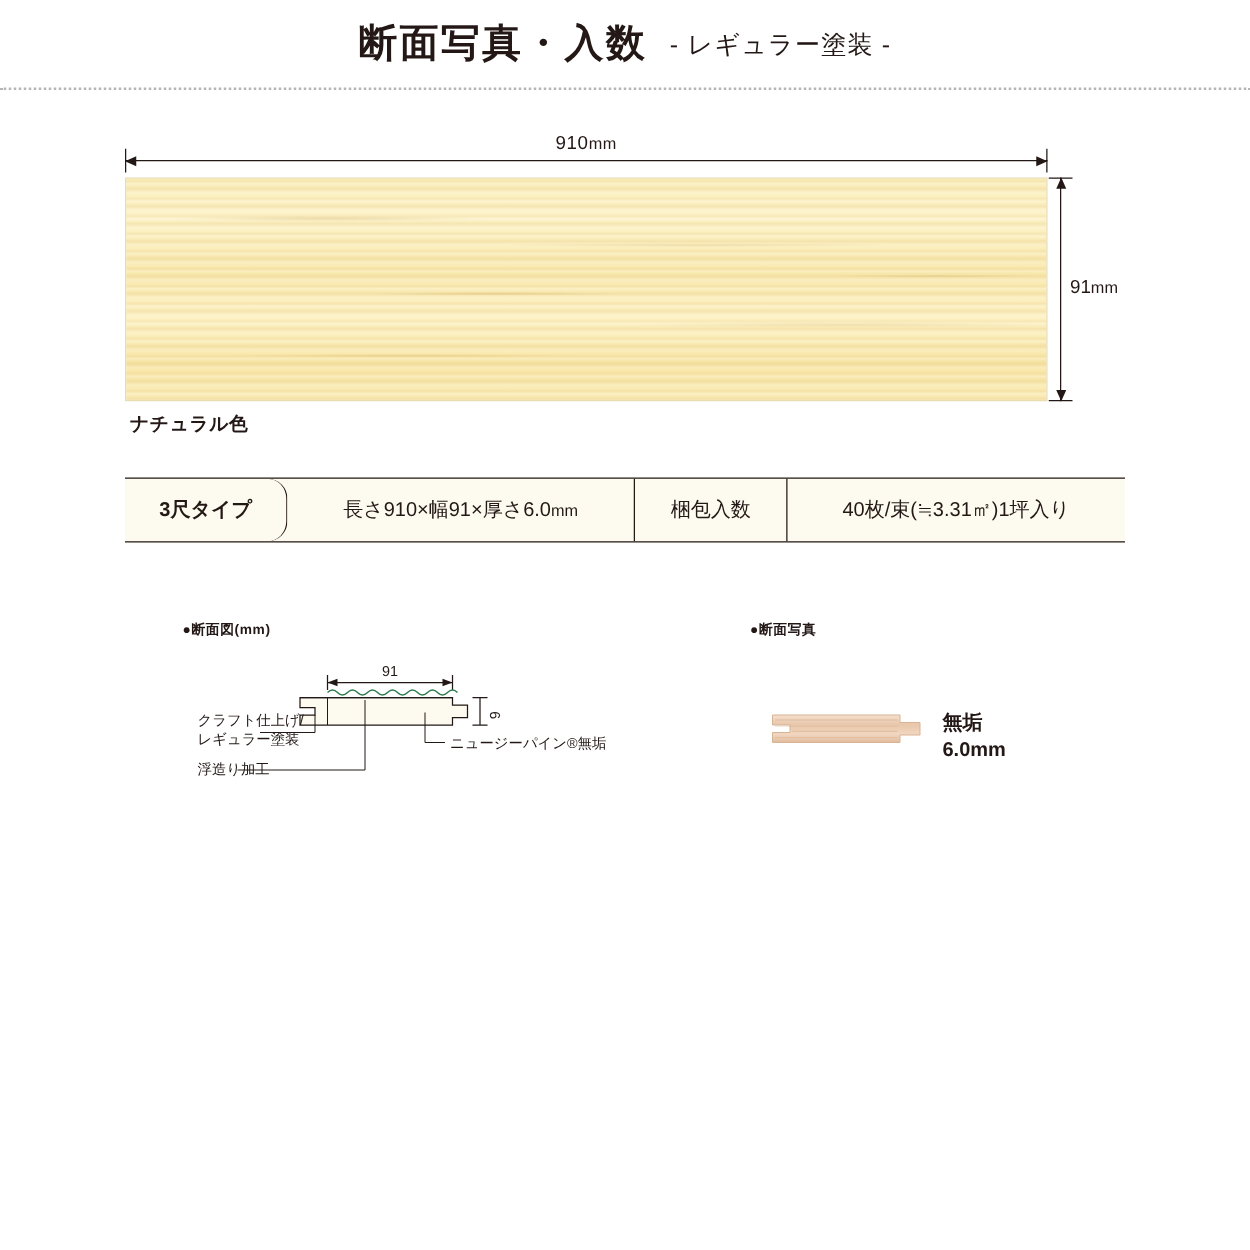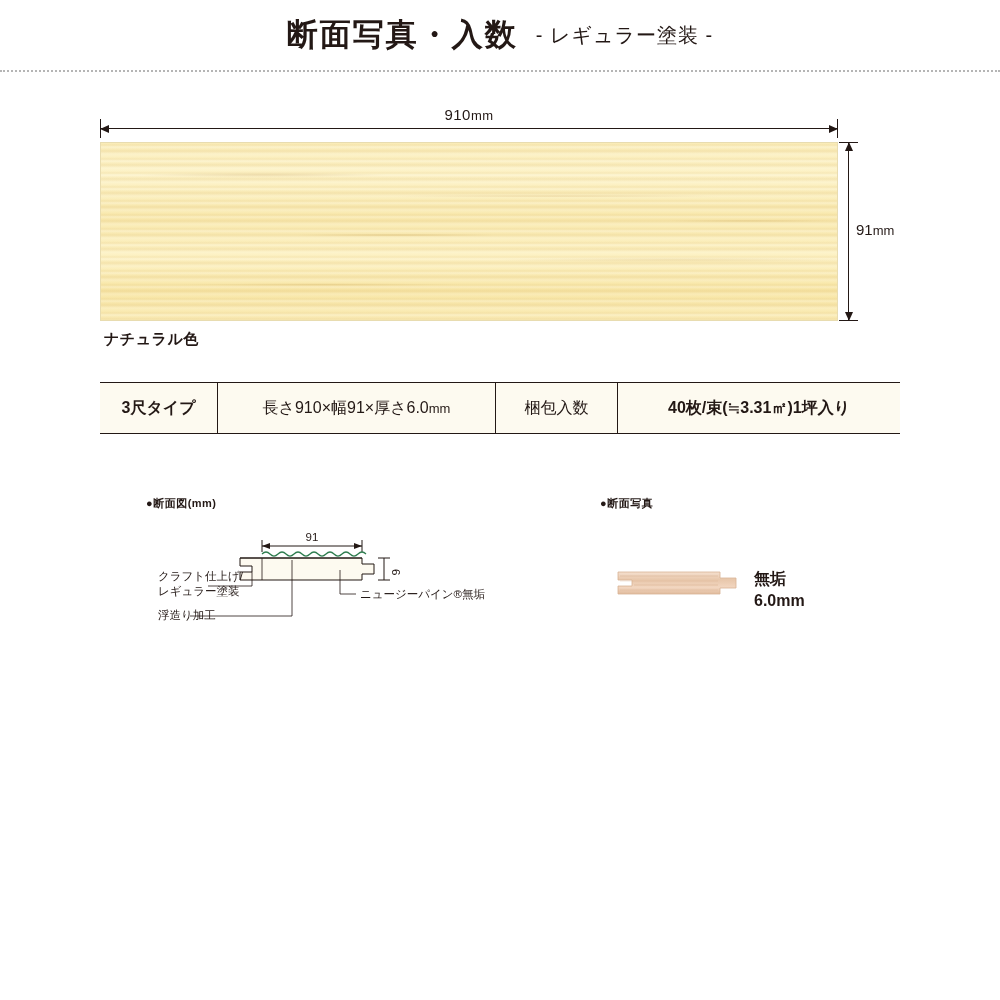--- a/index.html
+++ b/index.html
@@ -167,22 +167,22 @@
     border-bottom: 1px solid #231815;
   }
   .spec-cell {
     display: flex;
     align-items: center;
     justify-content: center;
     font-size: 16px;
     border-right: 1px solid #231815;
     white-space: nowrap;
   }
-  .spec-cell:last-child { border-right: none; font-weight: bold; }
-  .spec-cell.c0 { width: 118px; font-weight: bold; }
+  .spec-cell:last-child { border-right: none; }
+  .spec-cell.c0 { width: 130px; font-weight: bold; border-radius: 16px; }
   .spec-cell.c1 { width: 278px; }
   .spec-cell.c2 { width: 122px; }
   .spec-cell.c3 { flex: 1; }
   .spec-cell .sm { font-size: 13px; }
 
   
   .sec-heading {
     position: absolute;
     font-size: 11px;
     font-weight: bold;

